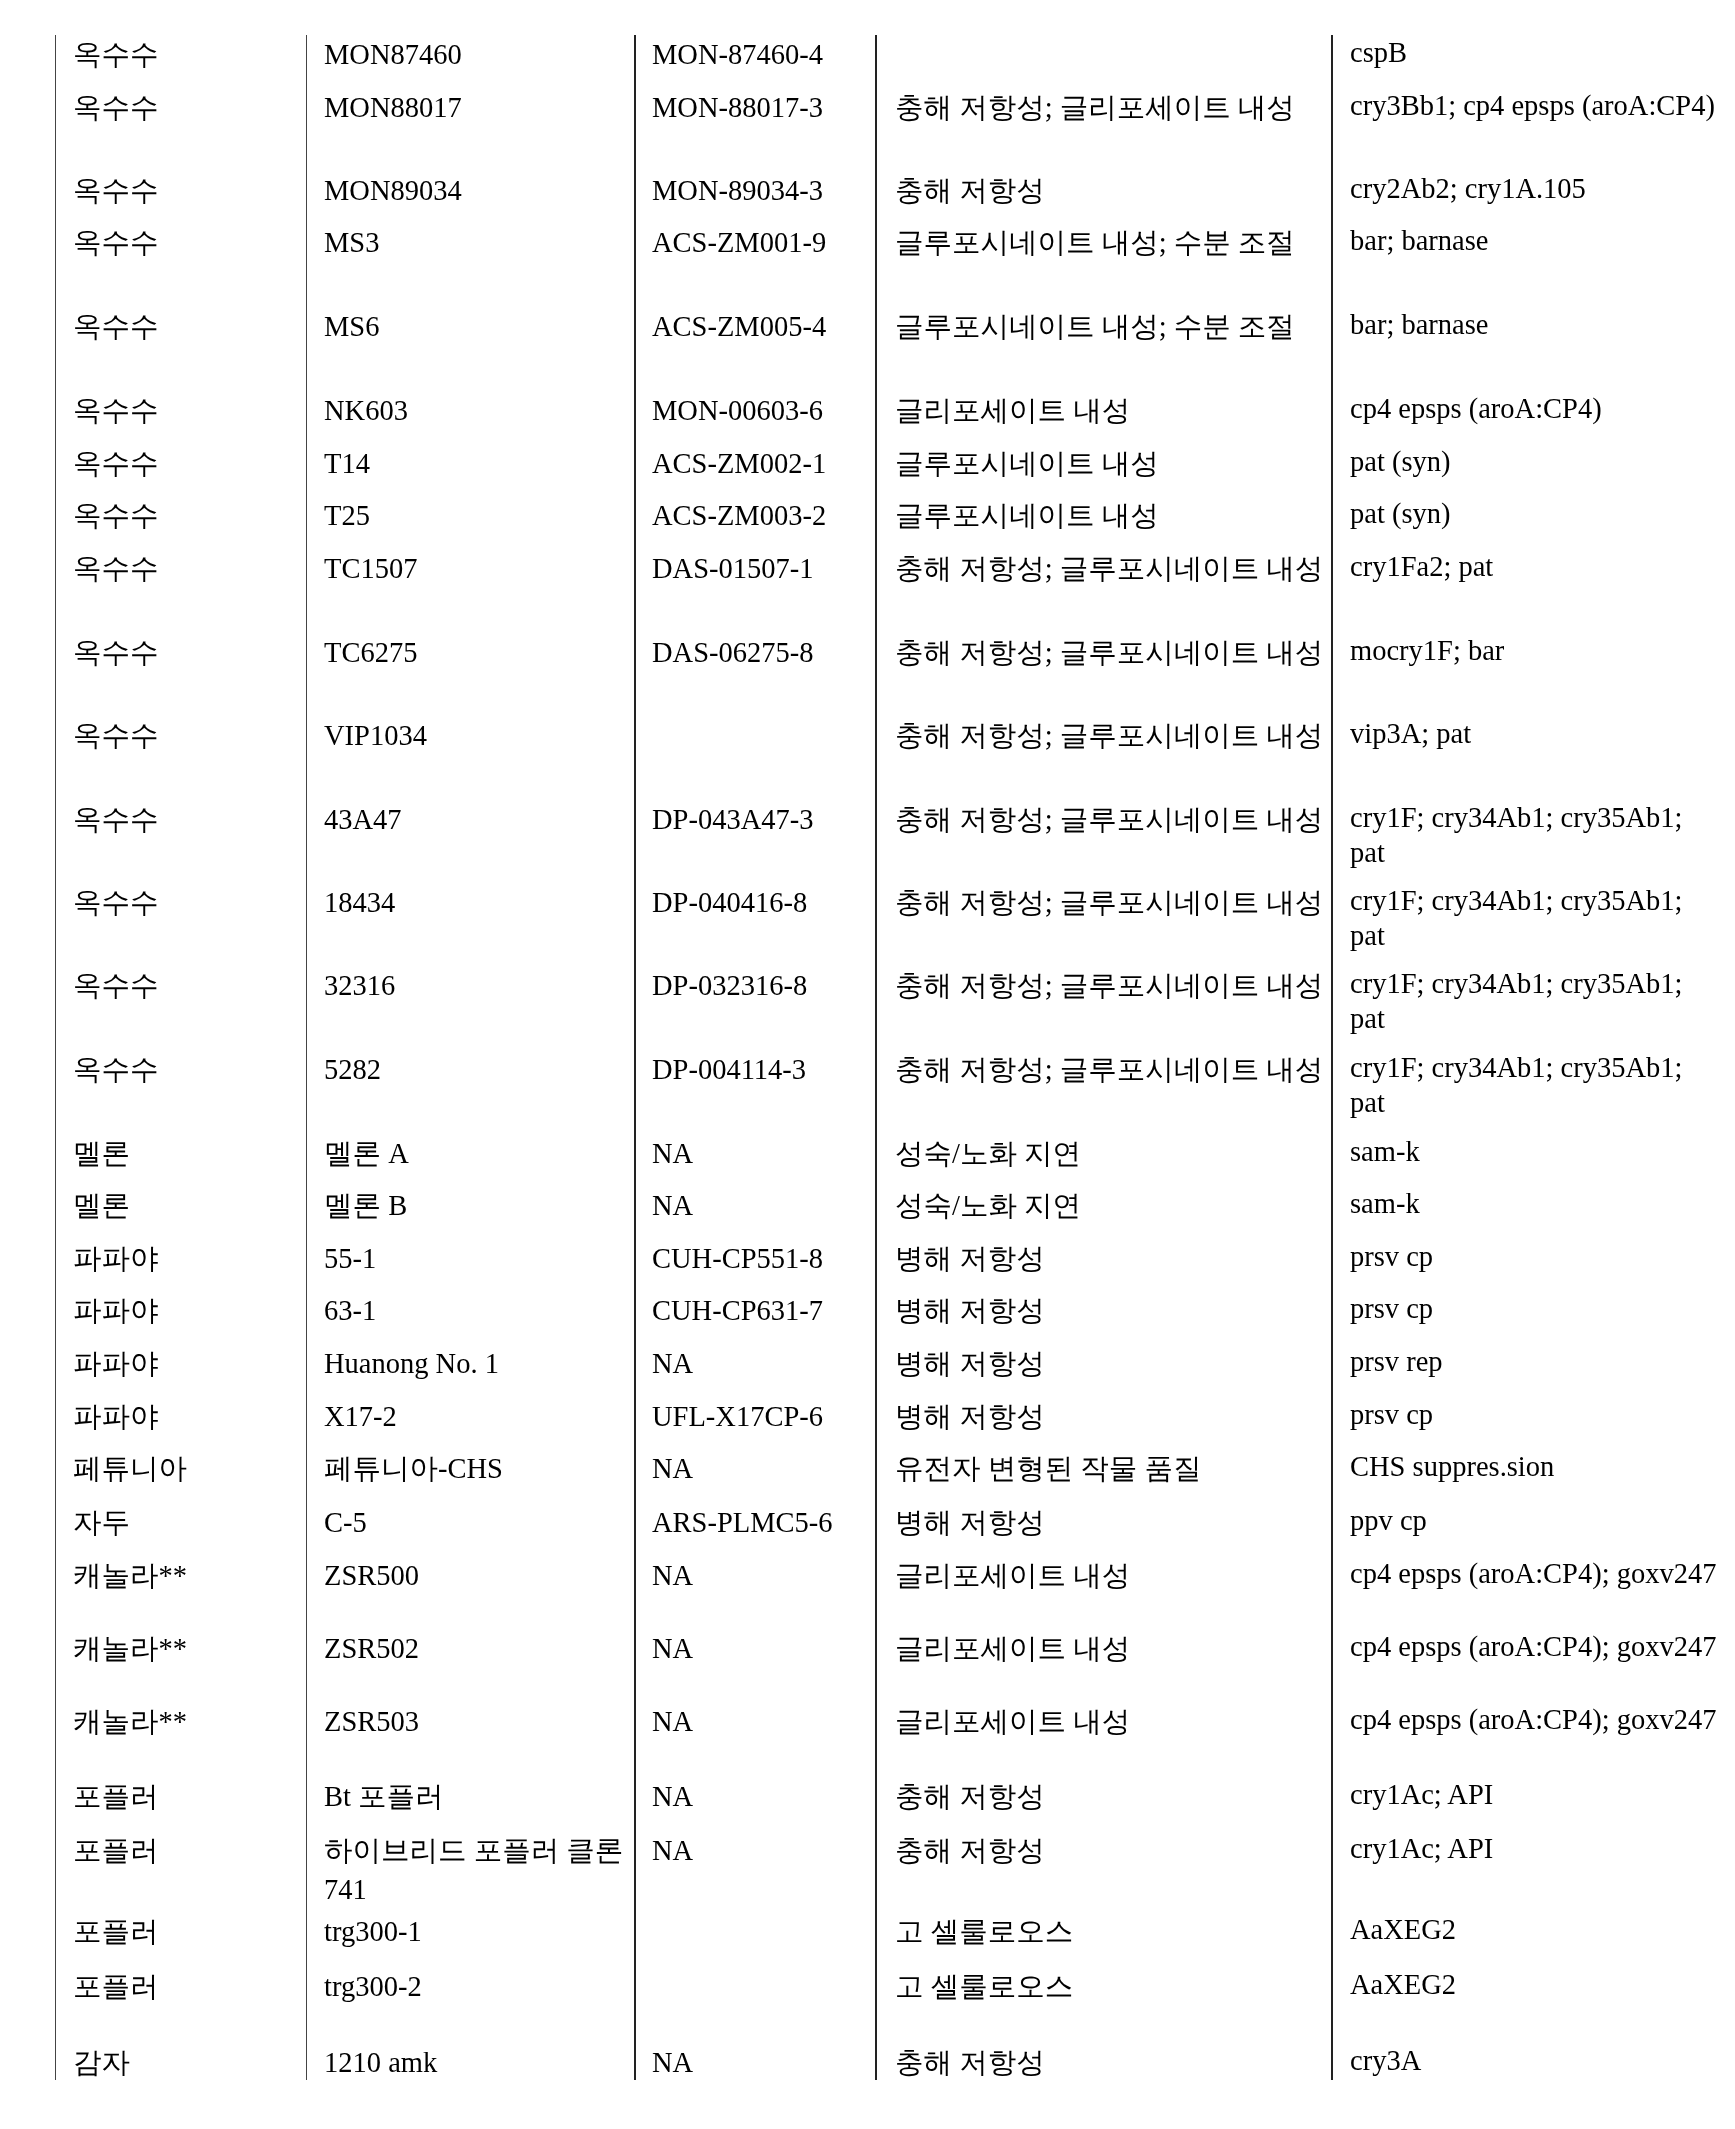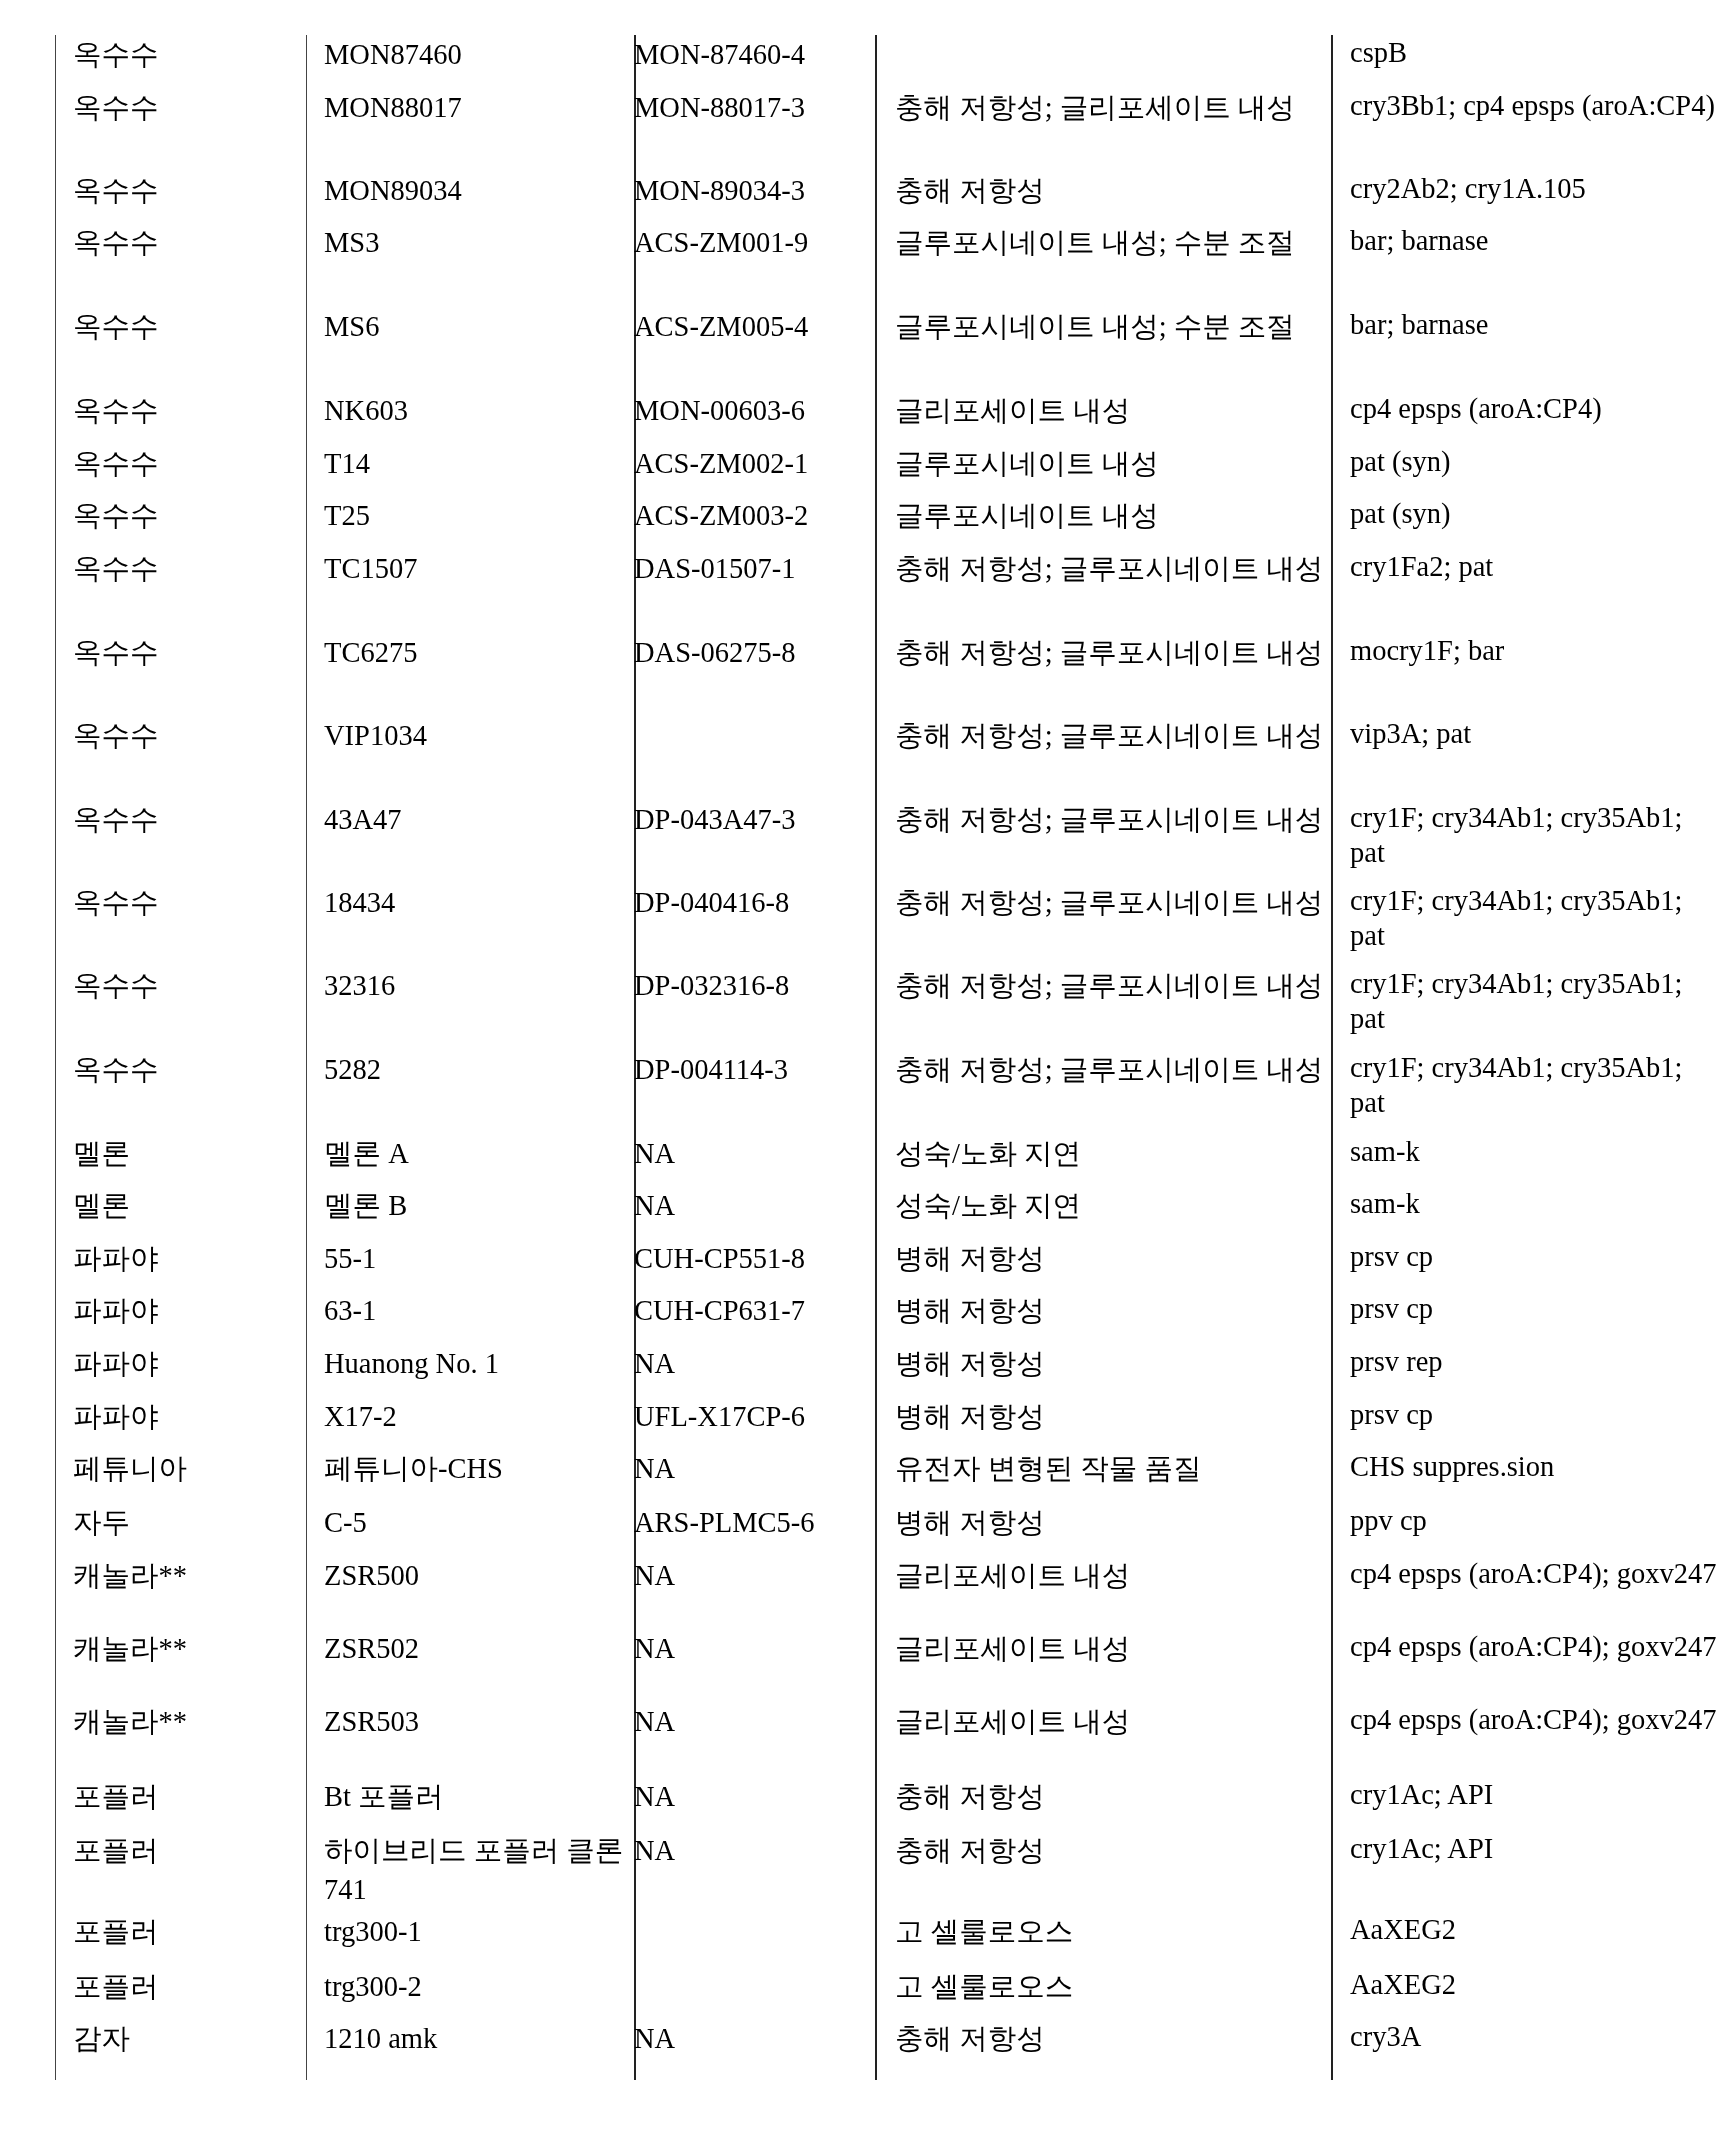--- a/index.html
+++ b/index.html
@@ -4,21 +4,21 @@
 <style>
   html, body { margin: 0; padding: 0; background: #ffffff; }
   body { width: 1735px; height: 2129px; position: relative; overflow: hidden;
          font-family: "Liberation Serif", "DejaVu Serif", serif; color: #000; }
   .table { position: absolute; left: 0; top: 35px; width: 1422px; }
   .row { position: relative; display: block; }
   .cell { position: absolute; top: 0; font-size: 28.5px; line-height: 39px;
           white-space: normal; word-break: keep-all; }
   .c1 { left: 73px;  width: 224px; }
   .c2 { left: 324px; width: 301px; }
-  .c3 { left: 634px; width: 220px; white-space: nowrap; }
+  .c3 { left: 652px; width: 220px; white-space: nowrap; }
   .c4 { left: 895px; width: 432px; }
   .c5 { left: 1350px; width: 370px; line-height: 35px; }
   .vline { position: absolute; top: 35px; height: 2045px; width: 1.5px; background: #222; }
   .v1 { left: 55px; width: 0.8px; background: #444; }
   .v2 { left: 306px; width: 0.8px; background: #444; }
   .v3 { left: 634px; }
   .v4 { left: 875px; }
   .v5 { left: 1331px; }
 </style>
 </head>
@@ -263,21 +263,21 @@
   </div>
 
   <div class="row" style="height: 52px;">
     <div class="cell c1">포플러</div>
     <div class="cell c2">trg300-2</div>
     <div class="cell c3"></div>
     <div class="cell c4">고 셀룰로오스</div>
     <div class="cell c5">AaXEG2</div>
   </div>
 
-  <div class="row" style="height: 53px;">
+  <div class="row" style="height: 53px; margin-top: 24px;">
     <div class="cell c1">감자</div>
     <div class="cell c2">1210 amk</div>
     <div class="cell c3">NA</div>
     <div class="cell c4">충해 저항성</div>
     <div class="cell c5">cry3A</div>
   </div>
 </div>
 
 
 </body></html>

